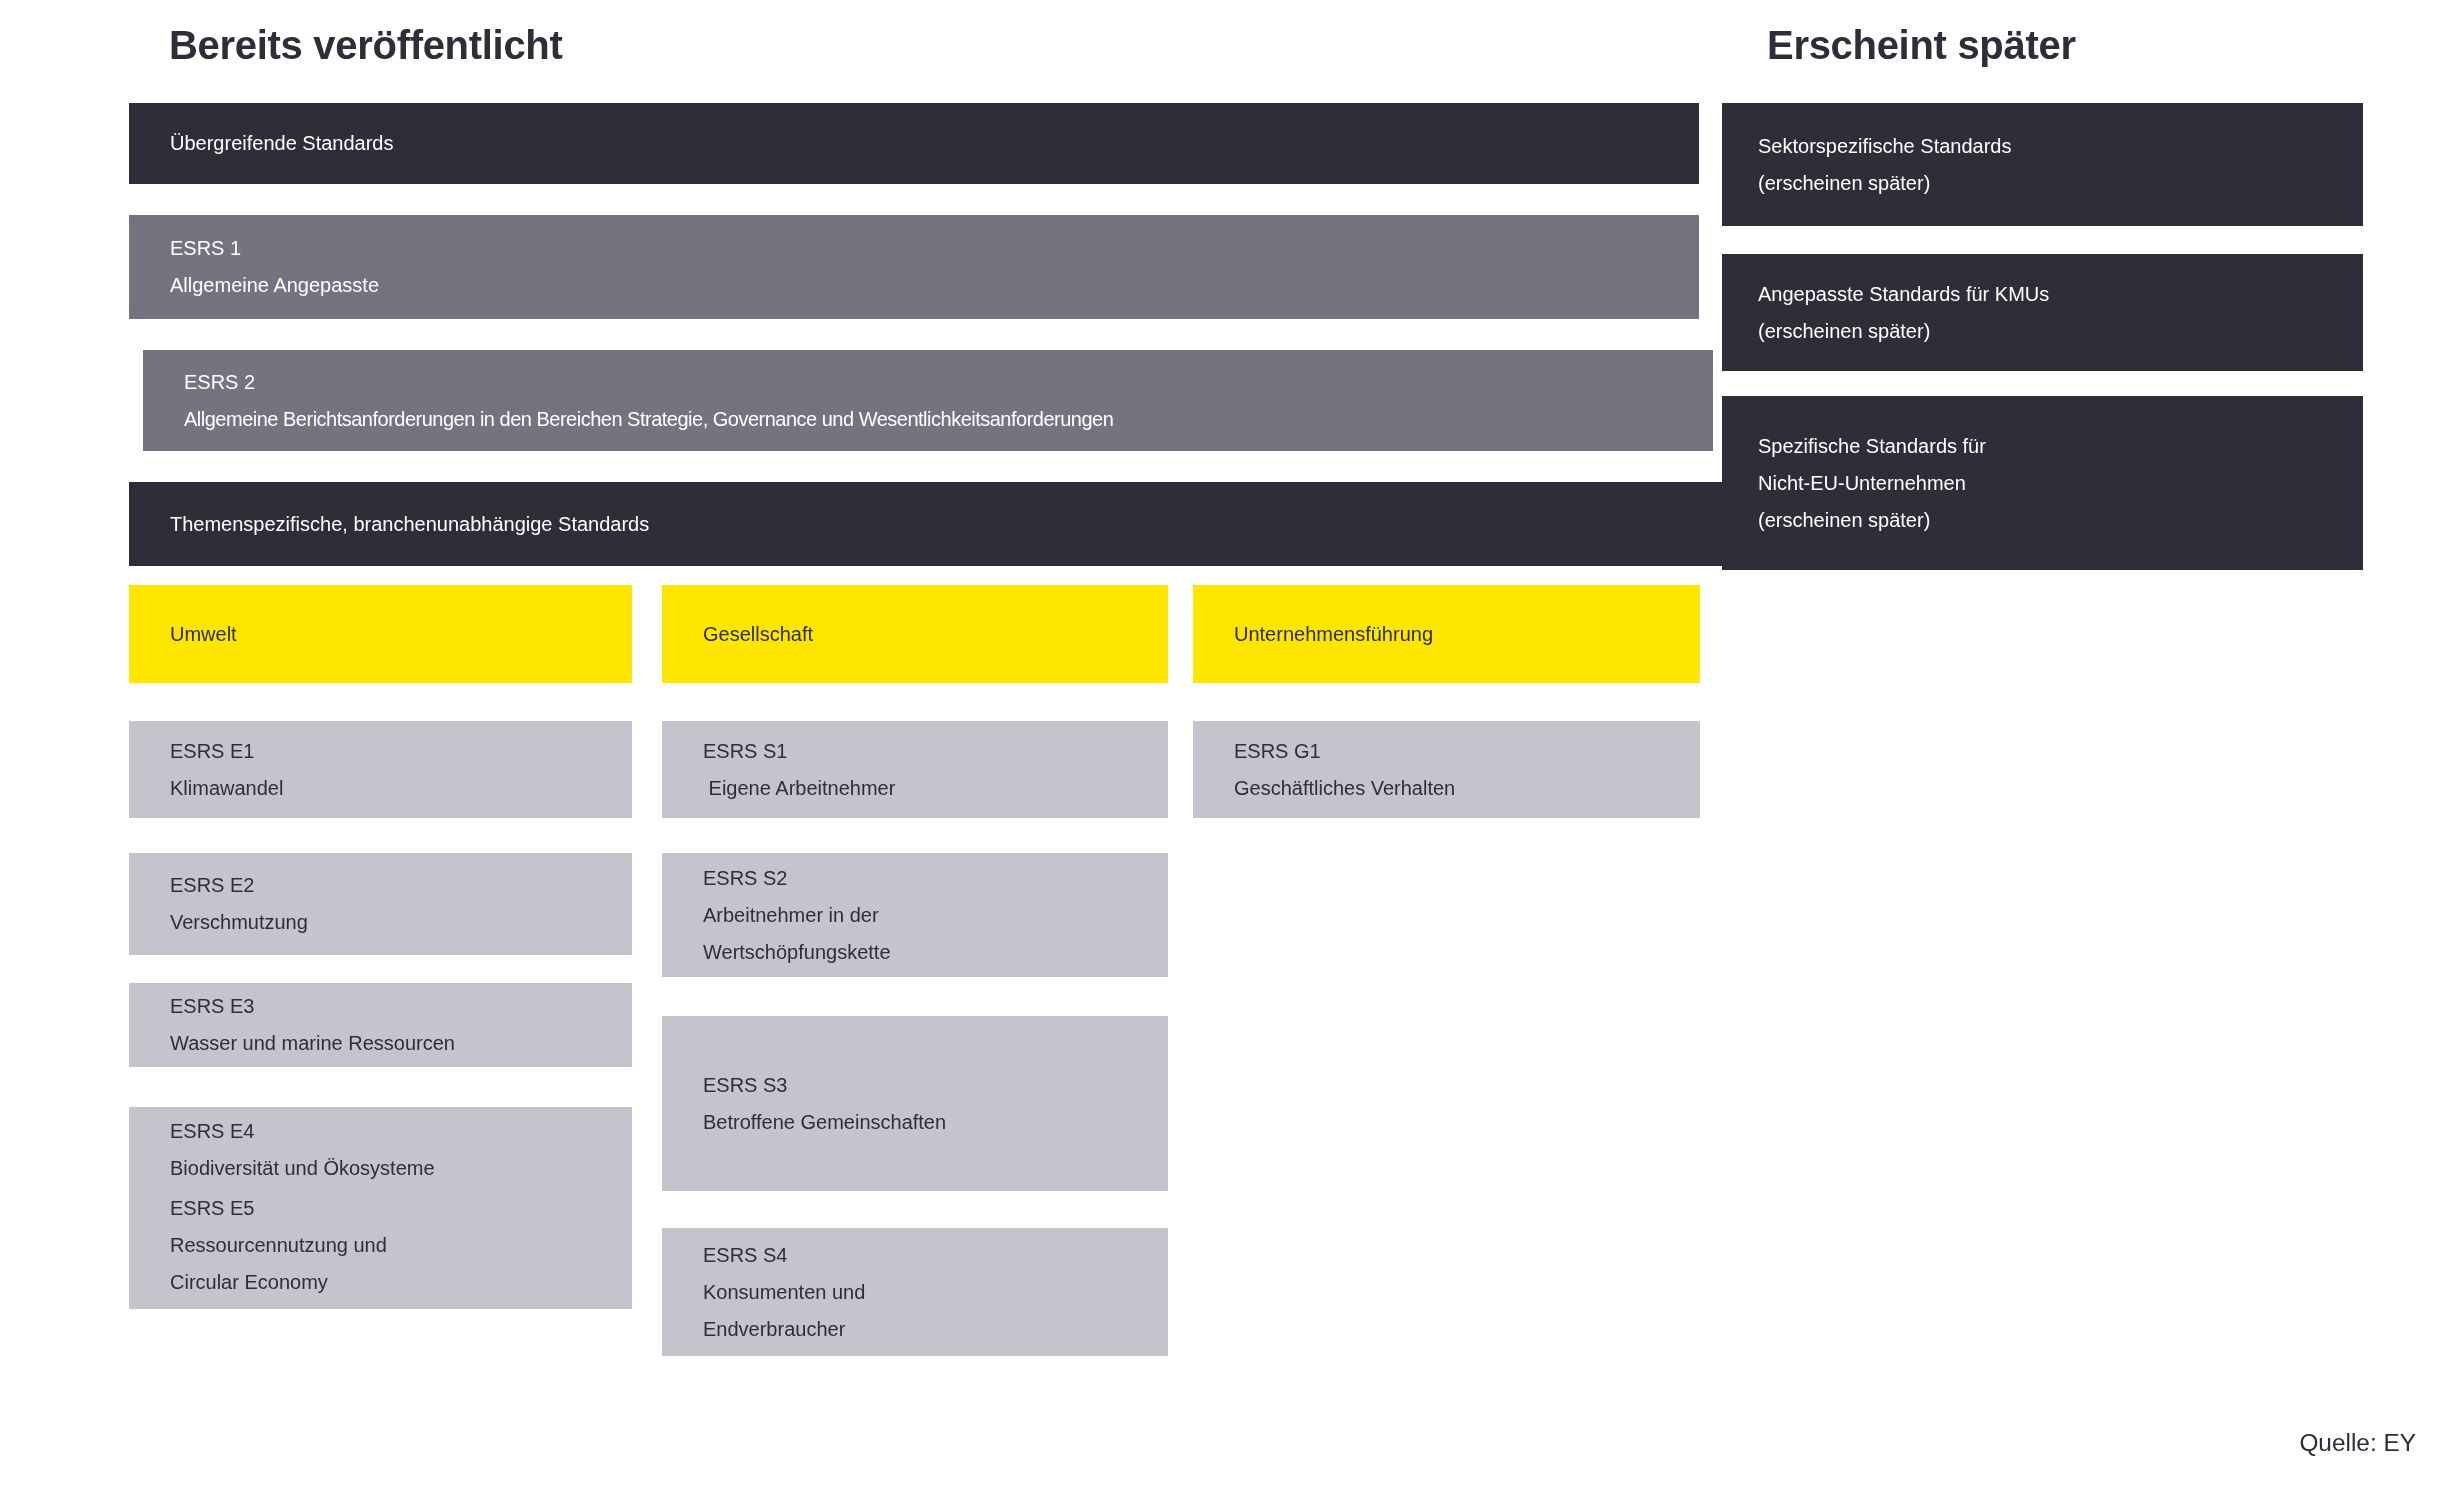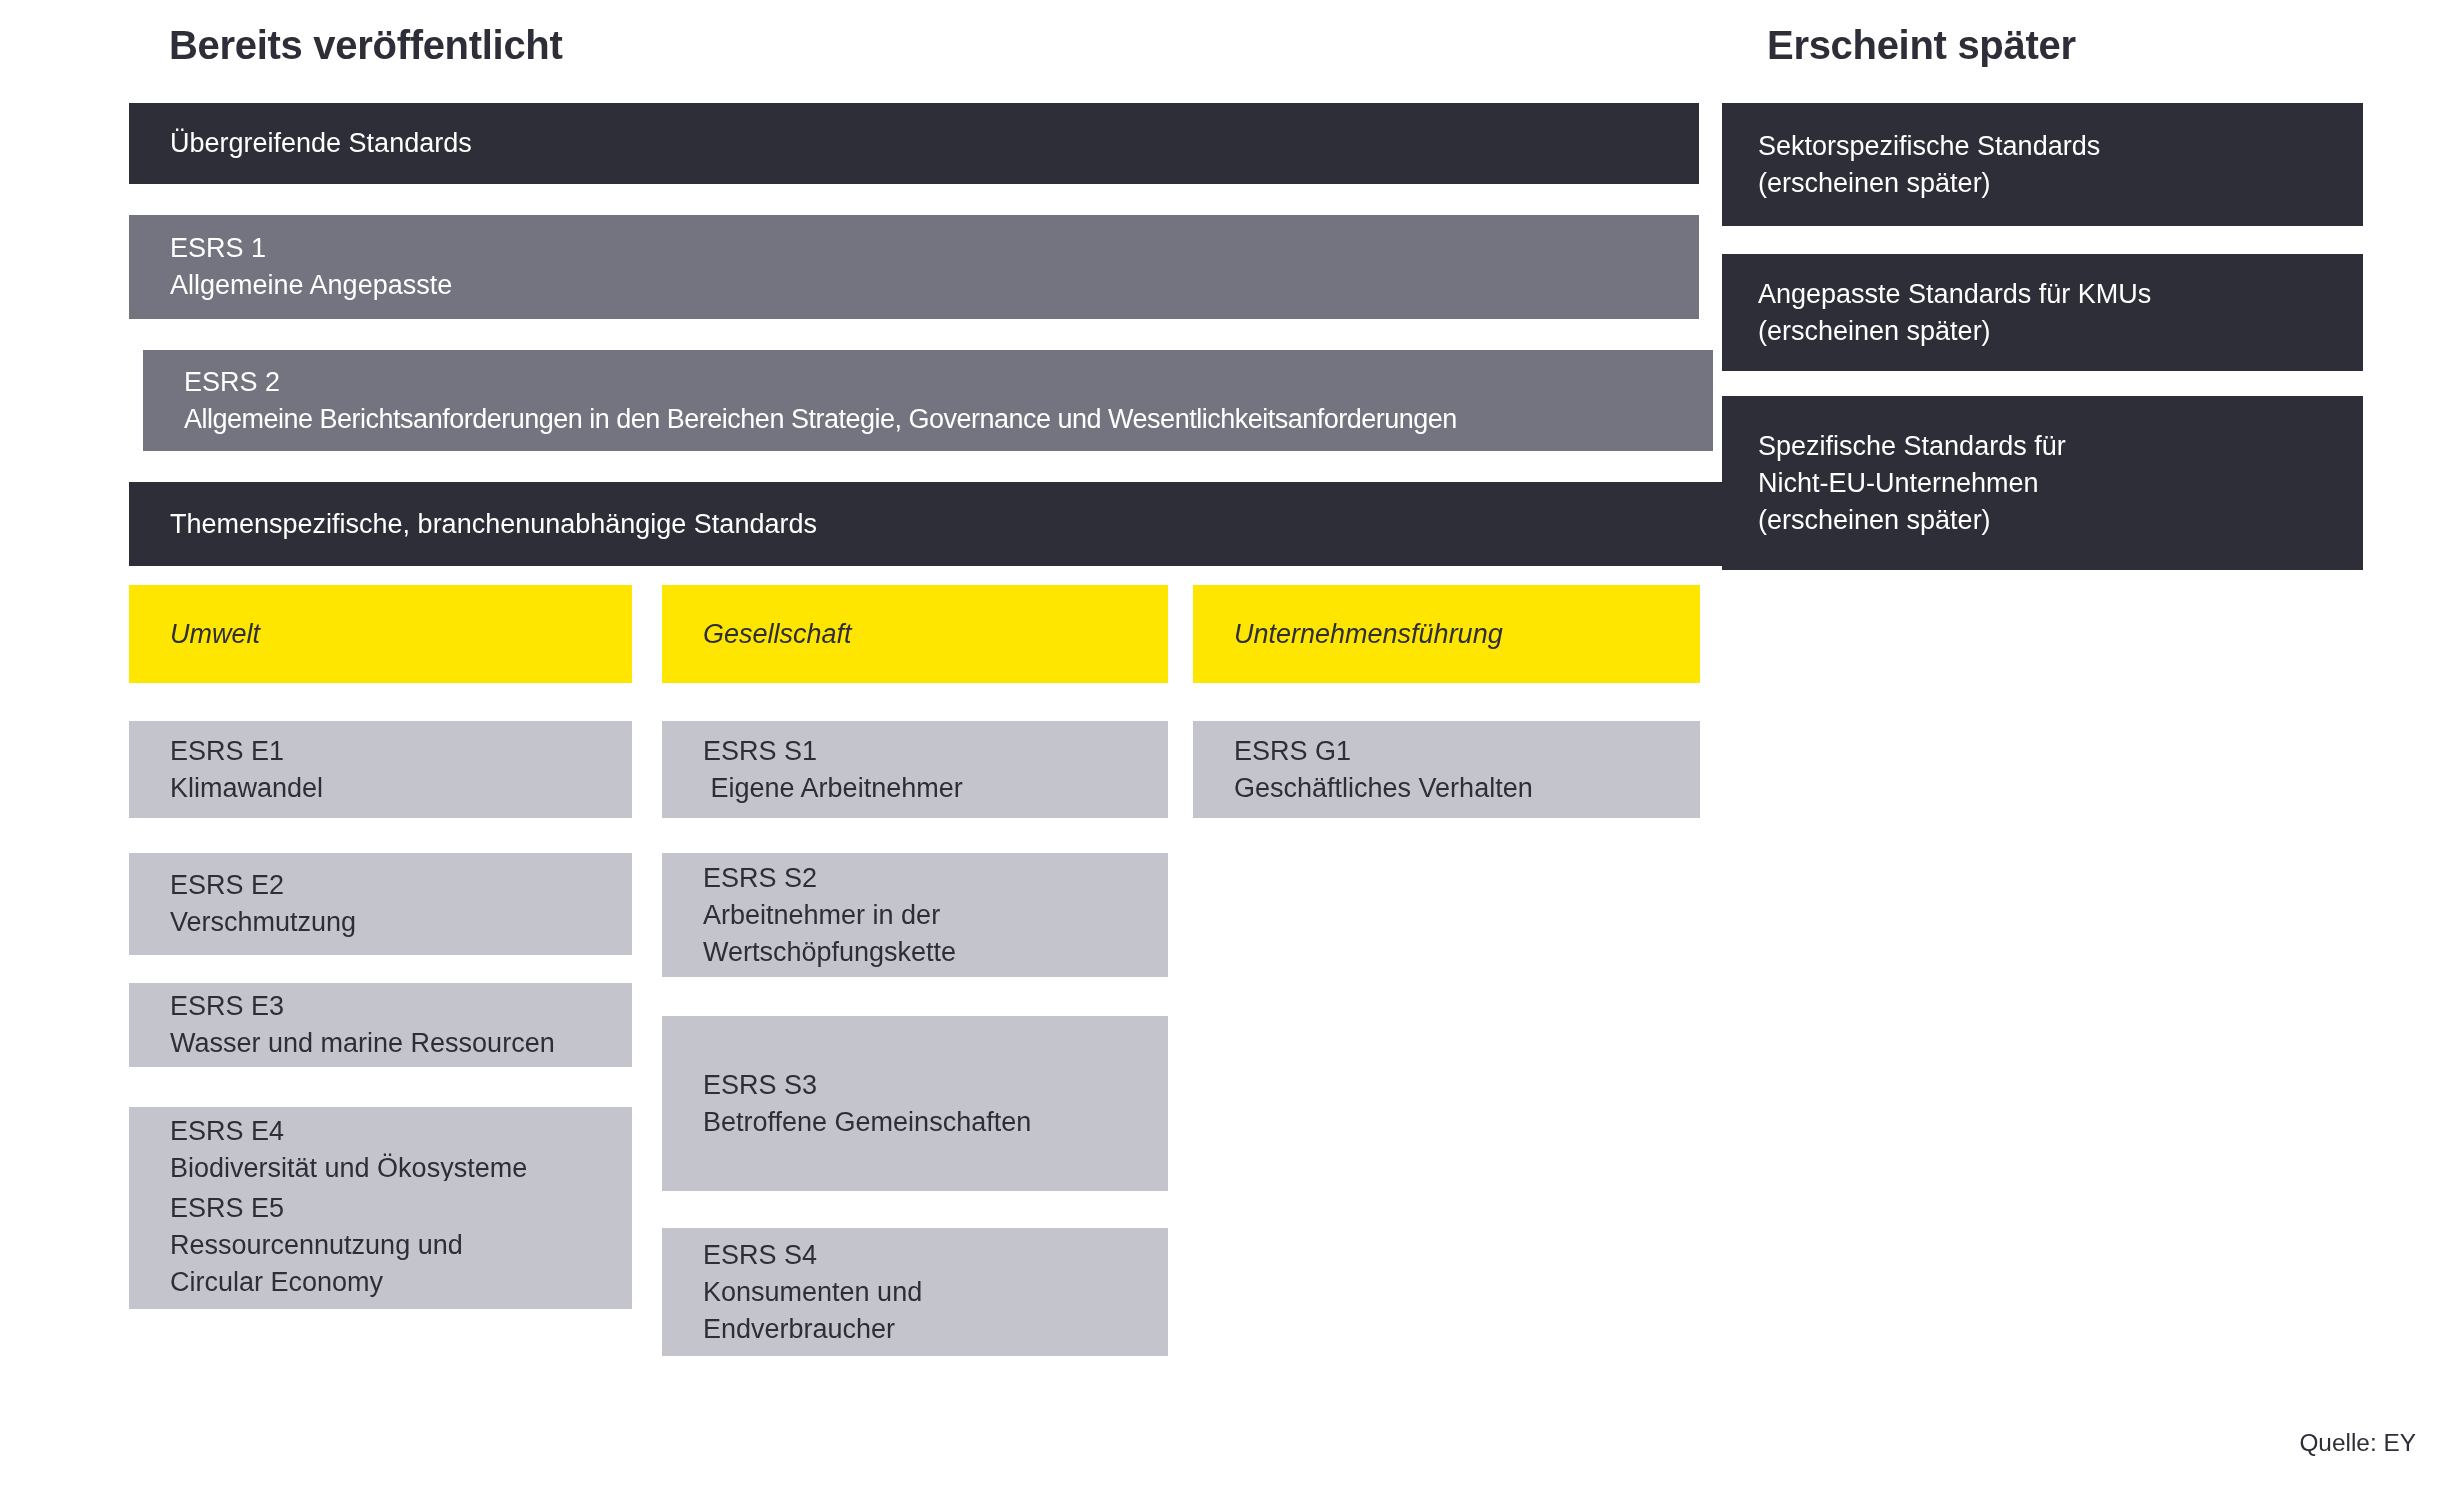--- a/index.html
+++ b/index.html
@@ -4,22 +4,22 @@
 <style>
   html,body{margin:0;padding:0;background:#ffffff;overflow:hidden;}
   body{font-family:"Liberation Sans", sans-serif;}
   #canvas{position:relative;width:2462px;height:1510px;background:#ffffff;transform-origin:0 0;}
   .abs{position:absolute;box-sizing:border-box;}
   .title{font-size:40px;font-weight:bold;color:#2E2E38;letter-spacing:-0.3px;white-space:nowrap;}
   .bar{display:flex;flex-direction:column;justify-content:center;padding:0 23px 0 41px;}
   .dark{background:#2E2E38;color:#FFFFFF;}
   .gray{background:#747480;color:#FFFFFF;}
   .light{background:#C4C4CD;color:#2E2E38;}
-  .yellowbox{background:#FFE600;color:#2E2E38;font-style:italic;}
-  .bartext{font-size:27px;line-height:37px;white-space:pre-wrap;}
+  .yellowbox{background:#FFE600;color:#2E2E38;}
+  .bartext{font-size:20px;line-height:37px;white-space:pre-wrap;}
   .nowrap{white-space:nowrap;letter-spacing:-0.5px;}
   .rbox{padding:0 19px 0 36px;}
   .source{font-size:24.4px;color:#2E2E38;white-space:nowrap;}
 </style>
 </head>
 <body>
 
 <div id="canvas" style="transform: scale(1);">
 
   <div class="abs title" style="left:169px;top:23px;">Bereits veröffentlicht</div>

